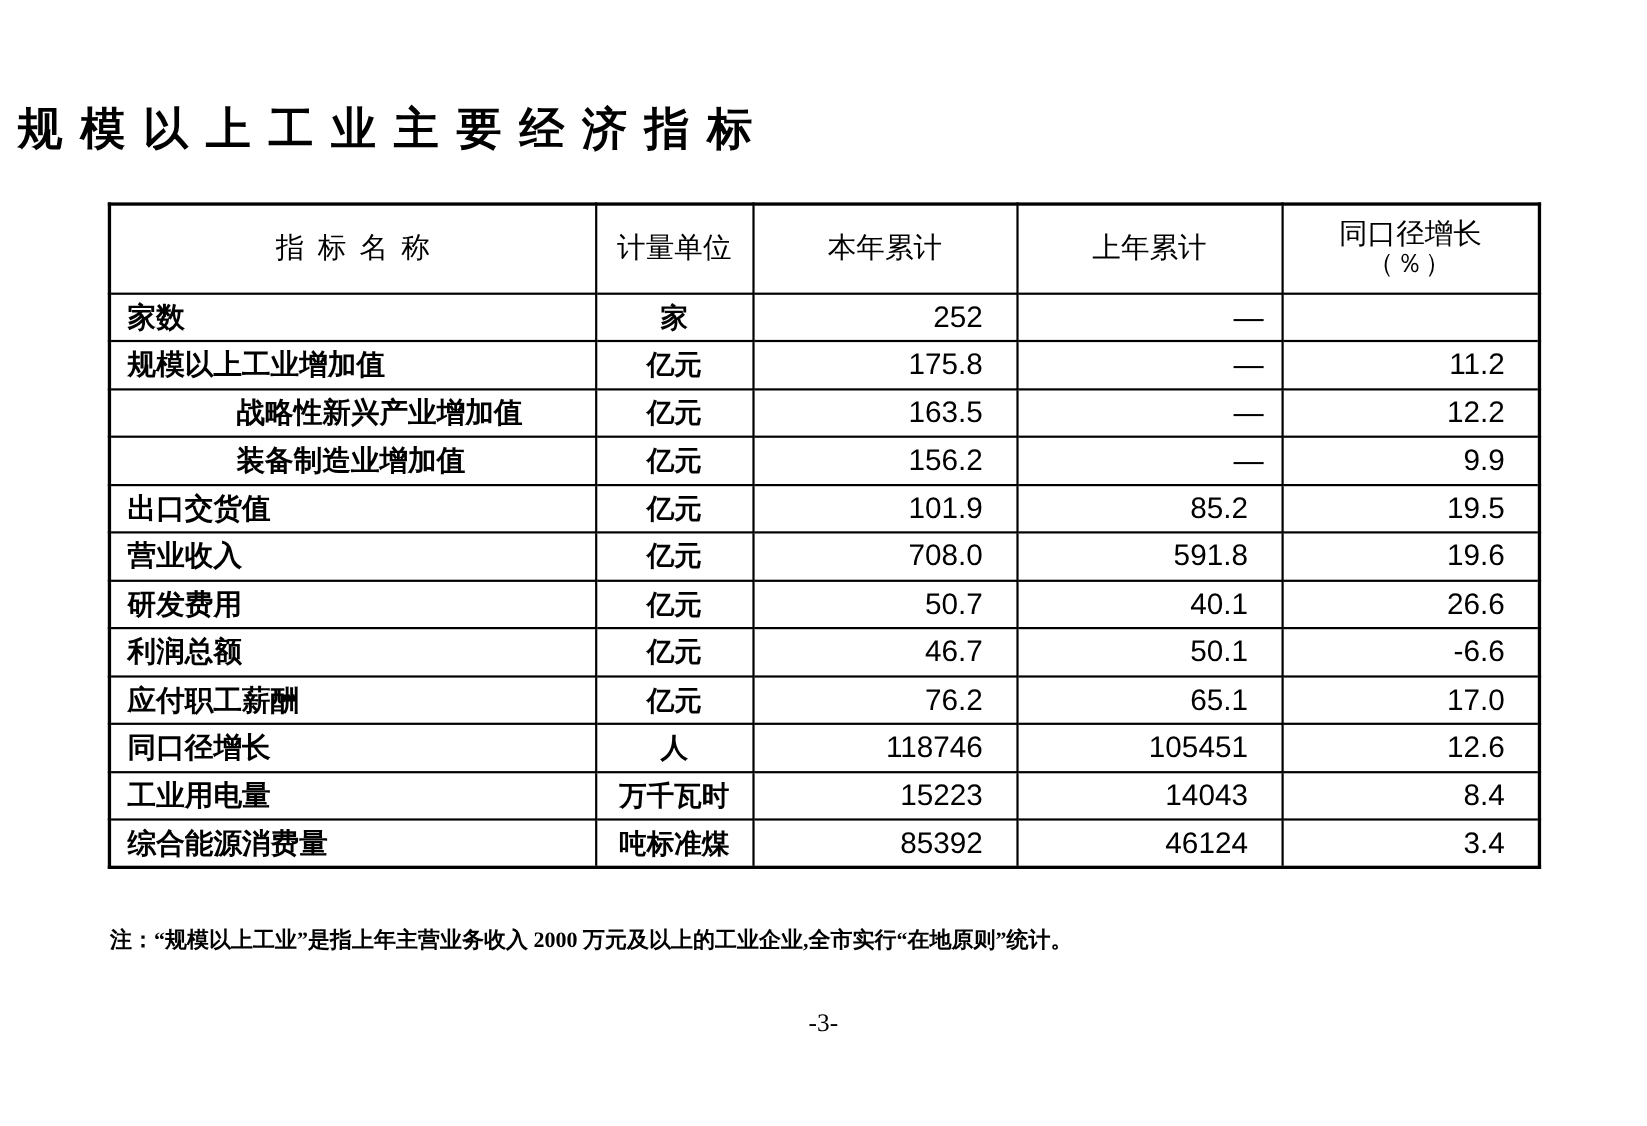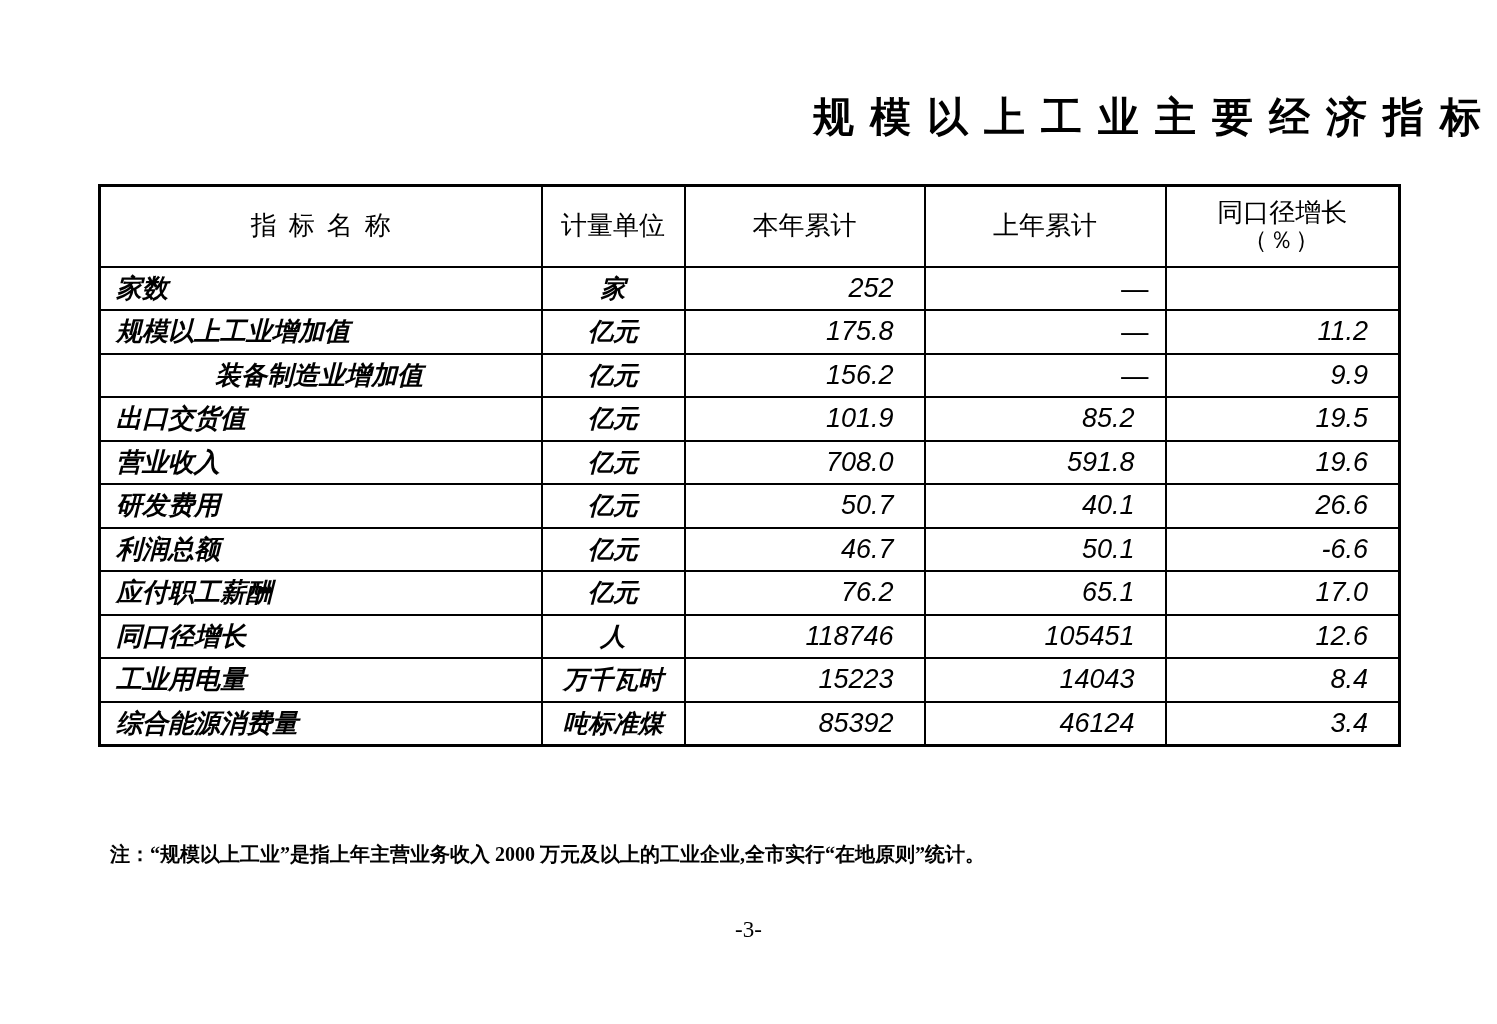--- a/index.html
+++ b/index.html
@@ -5,42 +5,42 @@
   * { box-sizing: border-box; }
   html, body { margin: 0; padding: 0; }
   body {
     width: 1497px; height: 1024px; position: relative;
     background: #ffffff; color: #000000;
     font-family: "Liberation Serif", serif;
     overflow: hidden;
   }
   .doc-title {
     position: absolute; top: 90px; left: 0; width: 100%;
-    text-align: right;
+    text-align: left;
     font-family: "Liberation Sans", sans-serif;
     font-size: 41px; font-weight: bold;
     letter-spacing: 16px; text-indent: 16px;
     white-space: nowrap;
   }
   table.stats {
     position: absolute; left: 98px; top: 184px;
     width: 1300px;
     border-collapse: collapse;
     table-layout: fixed;
     border: 3px solid #000;
   }
   .stats th, .stats td {
     border: 2px solid #000;
     padding: 0;
     white-space: nowrap;
     overflow: hidden;
     vertical-align: middle;
   }
   .stats thead tr { height: 81px; }
-  .stats tbody tr { height: 43.5px; font-style: italic; }
+  .stats tbody tr { height: 43.5px; }
   .stats th {
     font-weight: normal;
     font-size: 26px;
     line-height: 1.15;
   }
   .stats th.h0 { letter-spacing: 12px; text-indent: 12px; }
   .stats th .sub { display: block; font-size: 24px; letter-spacing: 2px; }
   td.label {
     font-size: 26px; font-weight: bold;
     text-align: left; padding-left: 15px;
@@ -58,21 +58,21 @@
   }
   td.num.dash {
     font-family: "Liberation Serif", serif;
     font-weight: bold;
     padding-right: 16px;
   }
   .notes {
     position: absolute; left: 100px; top: 841px; width: 1310px;
     font-size: 20px; font-weight: bold;
   }
-  .note-line { margin: 0 0 13px 10px; white-space: nowrap; }
+  .note-line { margin: 0 0 13px 0; white-space: nowrap; }
   .note-line.cont { padding-left: 48px; }
   .page-number {
     position: absolute; top: 917px; left: 0; width: 100%;
     text-align: center; font-size: 23px;
   }
 </style>
 </head>
 <body>
 
 <div class="doc-title">规模以上工业主要经济指标</div>
@@ -101,20 +101,27 @@
         <td class="num">252</td>
         <td class="num dash">—</td>
         <td class="num"></td>
       </tr>
       <tr>
         <td class="label ind0">规模以上工业增加值</td>
         <td class="unit">亿元</td>
         <td class="num">175.8</td>
         <td class="num dash">—</td>
         <td class="num">11.2</td>
+      </tr>
+      <tr>
+        <td class="label ind2">战略性新兴产业增加值</td>
+        <td class="unit">亿元</td>
+        <td class="num">163.5</td>
+        <td class="num dash">—</td>
+        <td class="num">12.2</td>
       </tr>
       <tr>
         <td class="label ind2">装备制造业增加值</td>
         <td class="unit">亿元</td>
         <td class="num">156.2</td>
         <td class="num dash">—</td>
         <td class="num">9.9</td>
       </tr>
       <tr>
         <td class="label ind0">出口交货值</td>

